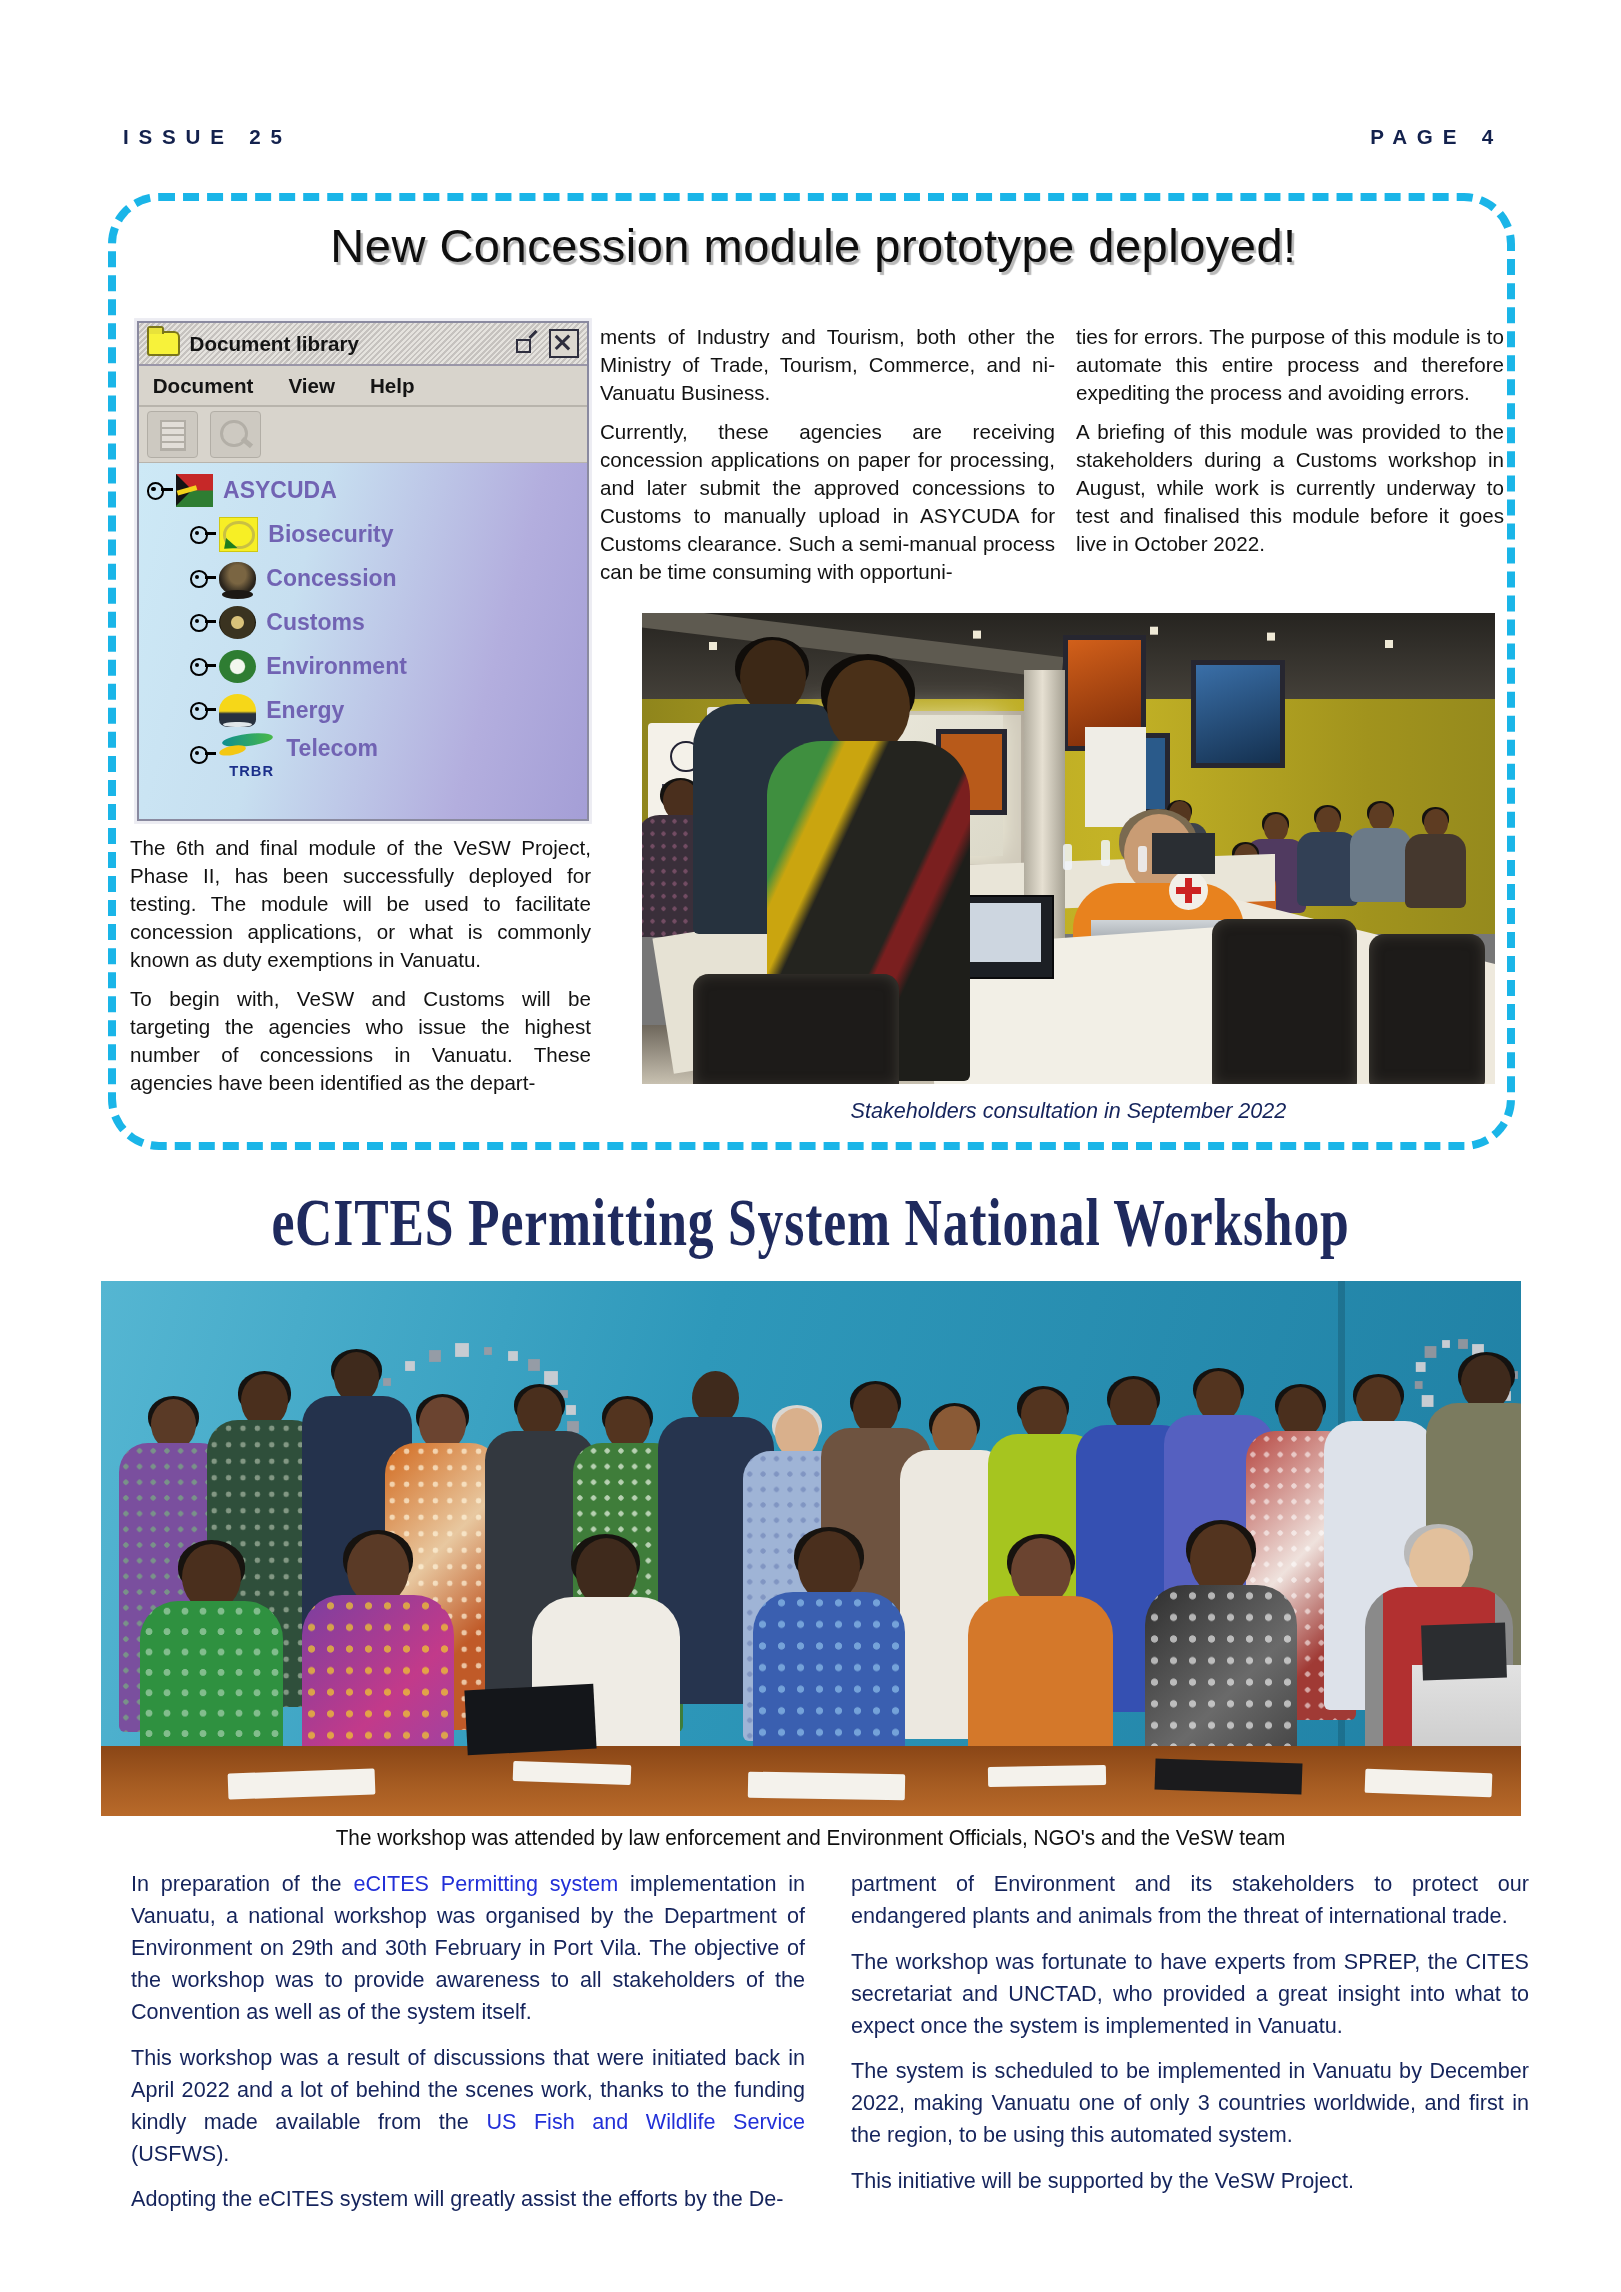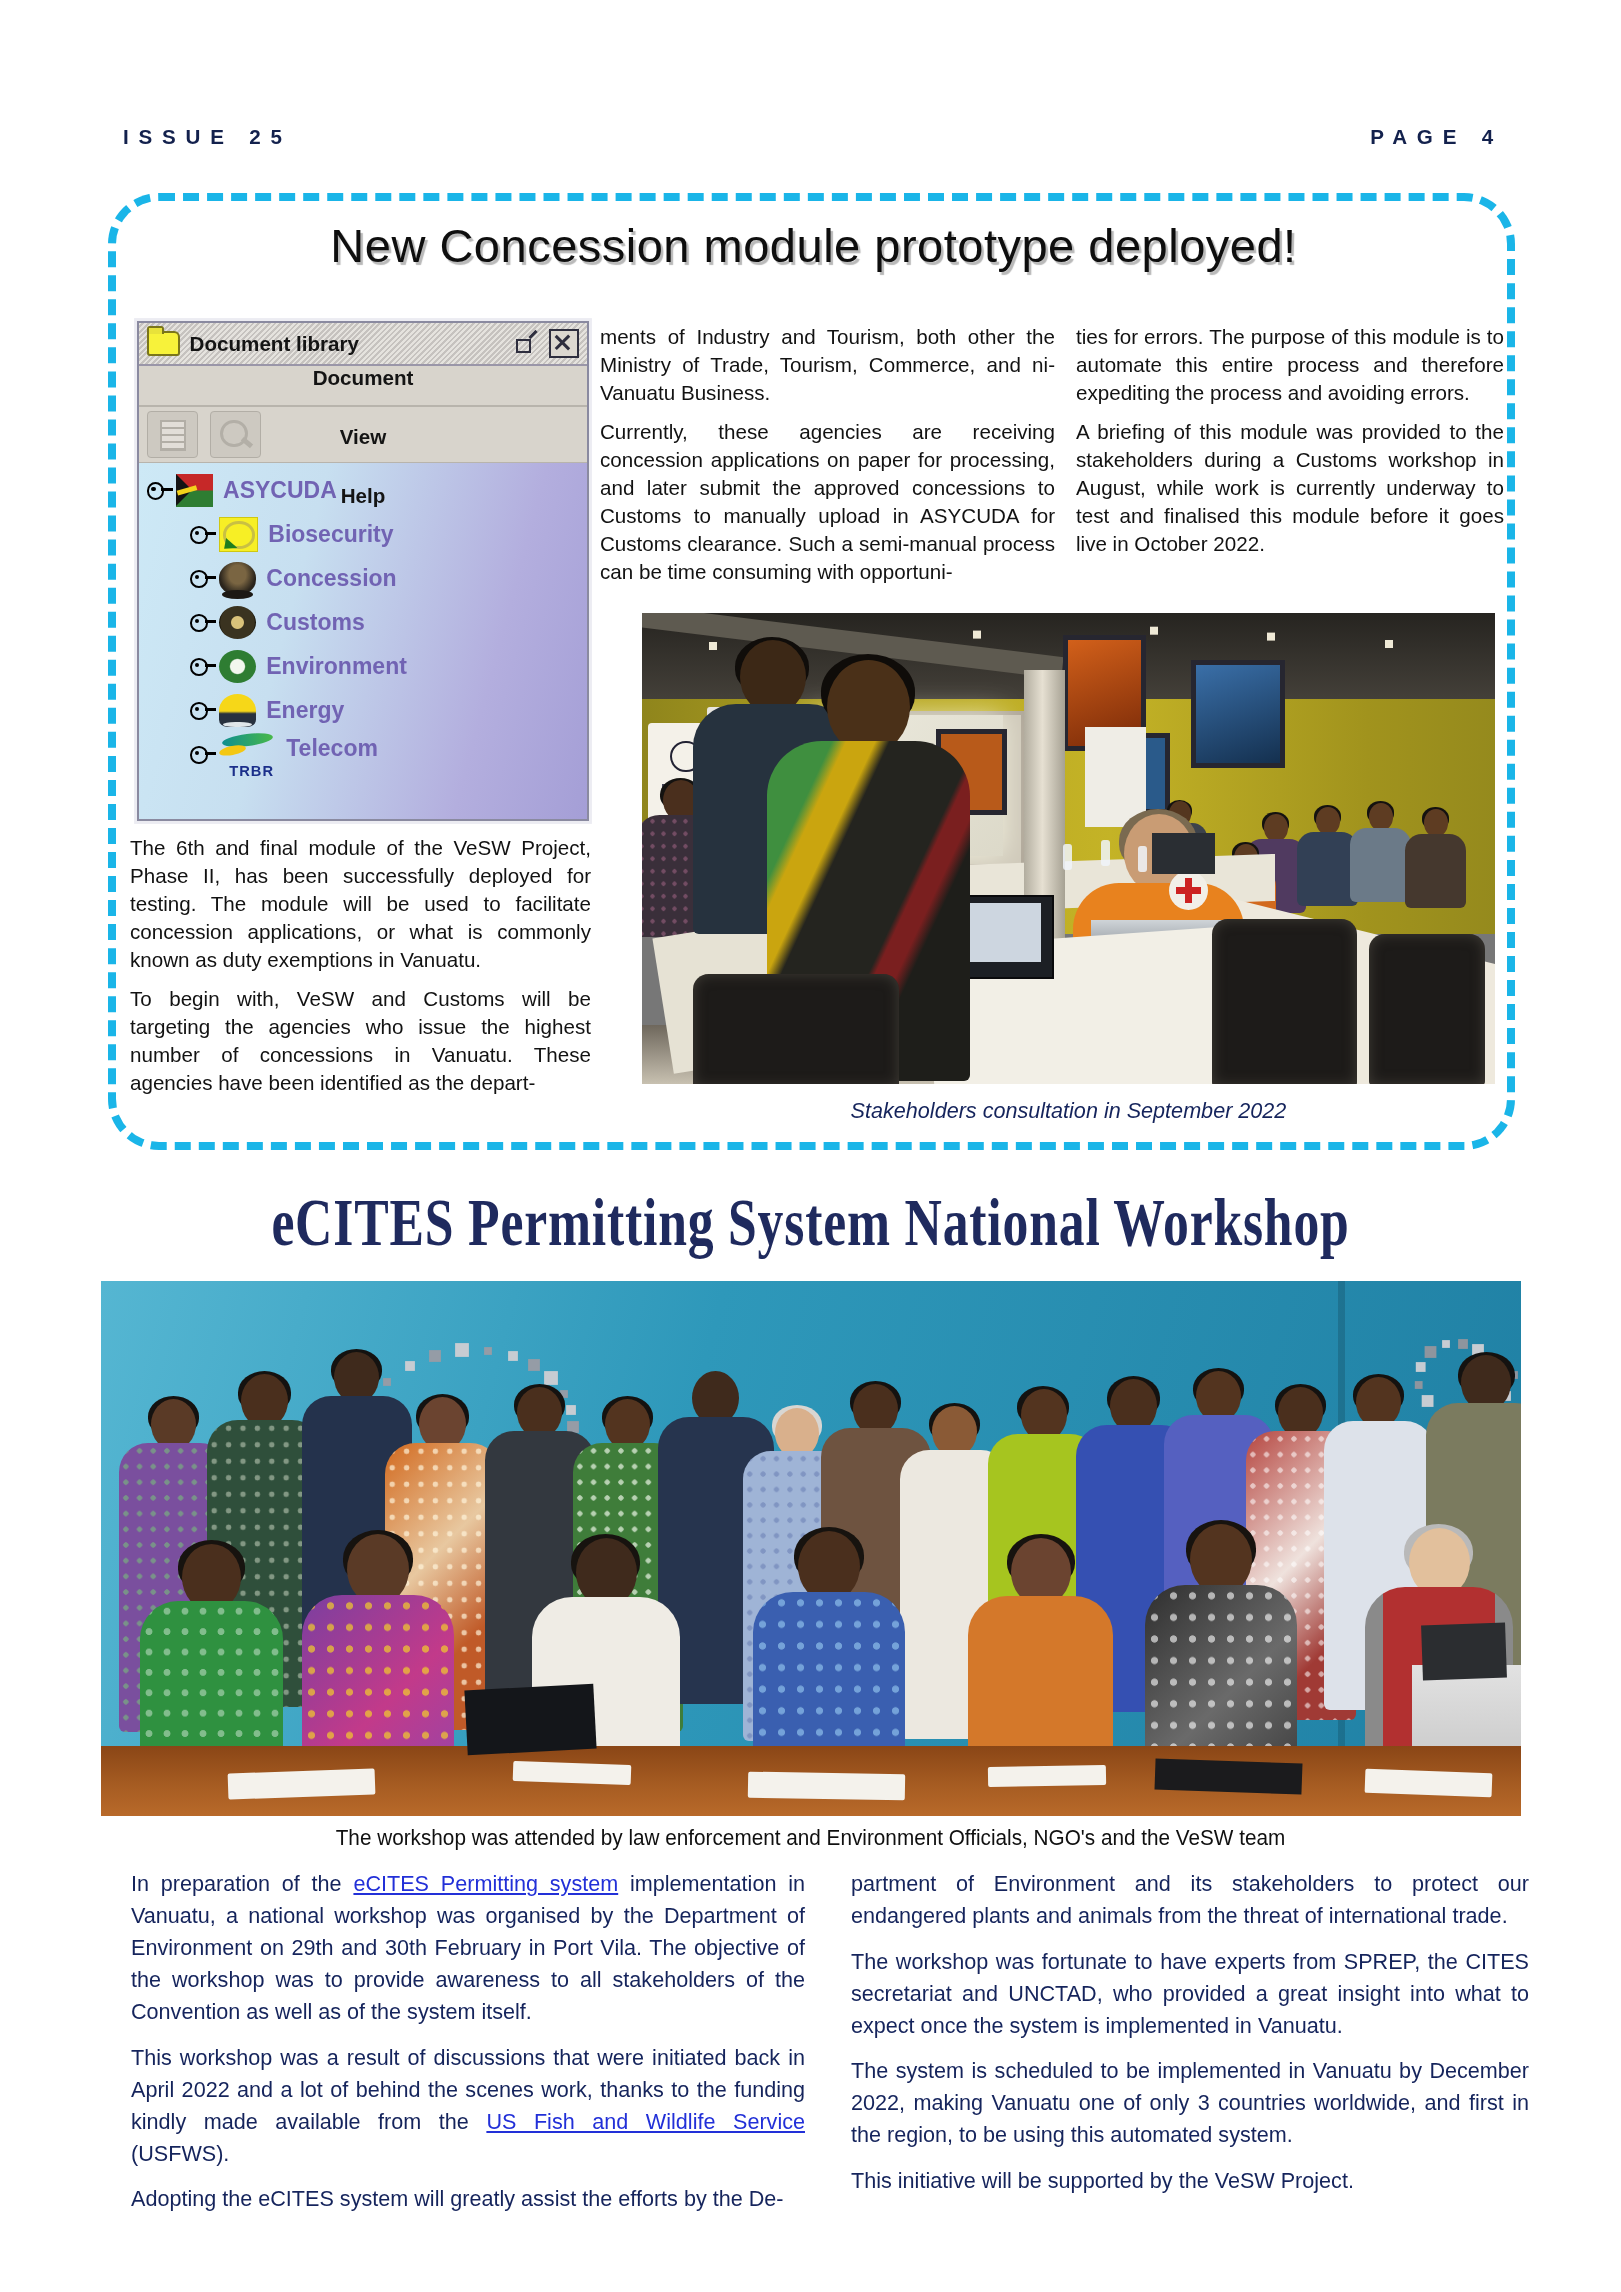--- a/index.html
+++ b/index.html
@@ -21,21 +21,21 @@
       display:flex;align-items:center;padding:0 7.8px;}
   .folder-ic{width:29px;height:21.6px;background:#f7f23a;border:2px solid #7a751a;border-radius:2px 5.9px 2.9px 2.9px;position:relative;margin-right:9.8px;flex:0 0 auto;}
   .folder-ic::before{content:'';position:absolute;left:-2px;top:-6.9px;width:13.7px;height:5.9px;background:#e8e23a;border:2px solid #7a751a;border-bottom:none;border-radius:2.9px 2.9px 0 0;}
   .win-title{font-size:20.6px;font-weight:bold;color:#141414;flex:1 1 auto;}
   .wbtn{width:26.5px;height:24.5px;border:2px solid #2e2e3e;background:#dcd8d0;position:relative;margin-left:8.8px;flex:0 0 auto;}
   .wbtn.restore{border:none;background:transparent;}
   .wbtn.restore::before{content:'';position:absolute;left:2.9px;bottom:2.9px;width:10.8px;height:9.8px;border:2.5px solid #2e2e3e;}
   .wbtn.restore::after{content:'';position:absolute;right:2px;top:2px;width:9.8px;height:2.9px;background:#2e2e3e;transform:rotate(-45deg);}
   .wbtn.close::before,.wbtn.close::after{content:'';position:absolute;left:2px;top:9.8px;width:18.6px;height:2.9px;background:#2e2e3e;}
   .wbtn.close::before{transform:rotate(45deg);} .wbtn.close::after{transform:rotate(-45deg);}
-  .win-menubar{height:39px;background:#d8d4cc;border-bottom:2px solid #b8b4ac;display:flex;align-items:center;gap:35px;padding:0 13.7px;flex-direction:column;}
+  .win-menubar{height:39px;background:#d8d4cc;border-bottom:2px solid #b8b4ac;display:flex;align-items:center;gap:35px;padding:0 13.7px;}
   .win-menubar span{font-size:20.6px;font-weight:bold;color:#141414;}
   .win-toolbar{height:55px;background:#d8d4cc;border-bottom:1px solid #b8b4ac;display:flex;align-items:center;gap:11.8px;padding:0 7.8px;}
   .tbtn{width:49px;height:45px;background:#cdc9c1;border:1px solid #b2aea6;border-radius:3.9px;position:relative;}
   .tbtn .g-doc{position:absolute;left:12.7px;top:7.8px;width:21.6px;height:27.4px;background:#e9e6e0;border:2px solid #a9a59d;
      background-image:repeating-linear-gradient(180deg,transparent 0 4.9px,#a9a59d 4.9px 6.9px);opacity:.75;}
   .tbtn .g-mag{position:absolute;left:9.8px;top:7.8px;width:21.6px;height:21.6px;border:3.9px solid #a9a59d;border-radius:50%;opacity:.7;}
   .tbtn .g-mag::after{content:'';position:absolute;left:17.6px;top:17.6px;width:11.8px;height:4.9px;background:#a9a59d;transform:rotate(40deg);}
   .win-tree{height:359px;background:linear-gradient(105deg,#cde9f6 0%,#c7dff0 35%,#b3aede 75%,#a49ed6 100%);padding-top:5.9px;}
   .trow{display:flex;align-items:center;height:44px;}
   .trow.l0{padding-left:7.8px;} .trow.l1{padding-left:51px;}
@@ -72,21 +72,21 @@
   .photo{position:absolute;overflow:hidden;background:#777;}
   #meeting-photo{left:642px;top:613px;width:853px;height:471px;}
   #group-photo{left:101px;top:1281px;width:1420px;height:535px;background:linear-gradient(105deg,#55b6d2 0%,#2e98ba 40%,#1f7fa3 100%);}
   .fig{position:absolute;} .fig>div{position:absolute;}
   
   .ecites-title{position:absolute;left:0;top:1186px;width:1621px;text-align:center;color:#1f2a5e;
      font-family:"Liberation Serif",serif;font-weight:bold;font-size:63px;transform:scale(.82,1.08);letter-spacing:1px;}
   .photo-caption2{position:absolute;left:0;top:1825px;width:1621px;text-align:center;font-size:21.6px;color:#101010;transform:scaleX(.96);}
   .bcol{position:absolute;font-size:21.6px;line-height:32px;color:#15245c;text-align:justify;}
   .bcol p{margin:0 0 13.7px 0;}
-  .blink{color:#2230d8;text-decoration:underline;cursor:pointer;}
+  .blink{color:#2230d8;cursor:pointer;}
 </style>
 </head>
 <body>
 
 <div class="page">
 
   <div class="hdr" style="left:123px;">ISSUE 25</div>
   <div class="hdr" style="right:118px;">PAGE 4</div>
 
   <div class="feature-box"></div>

